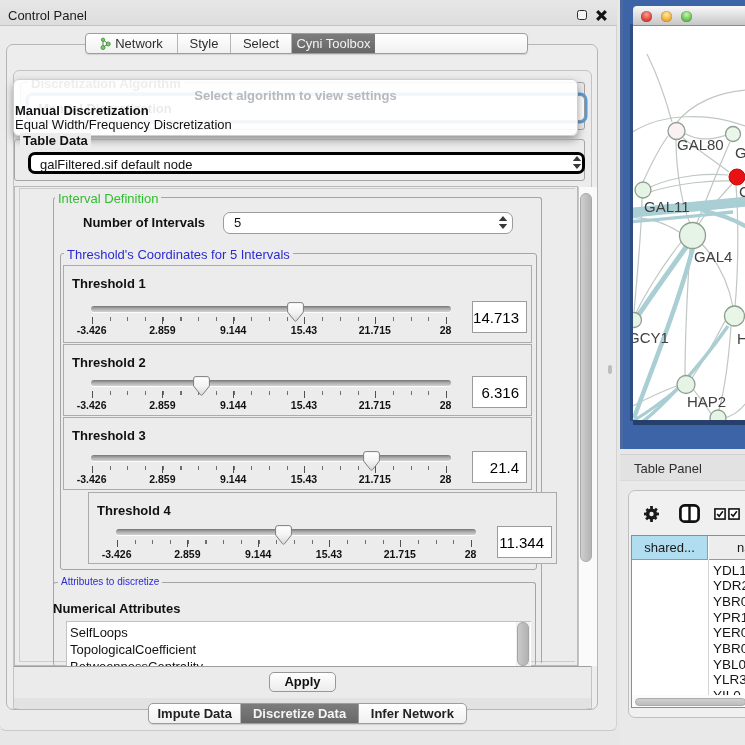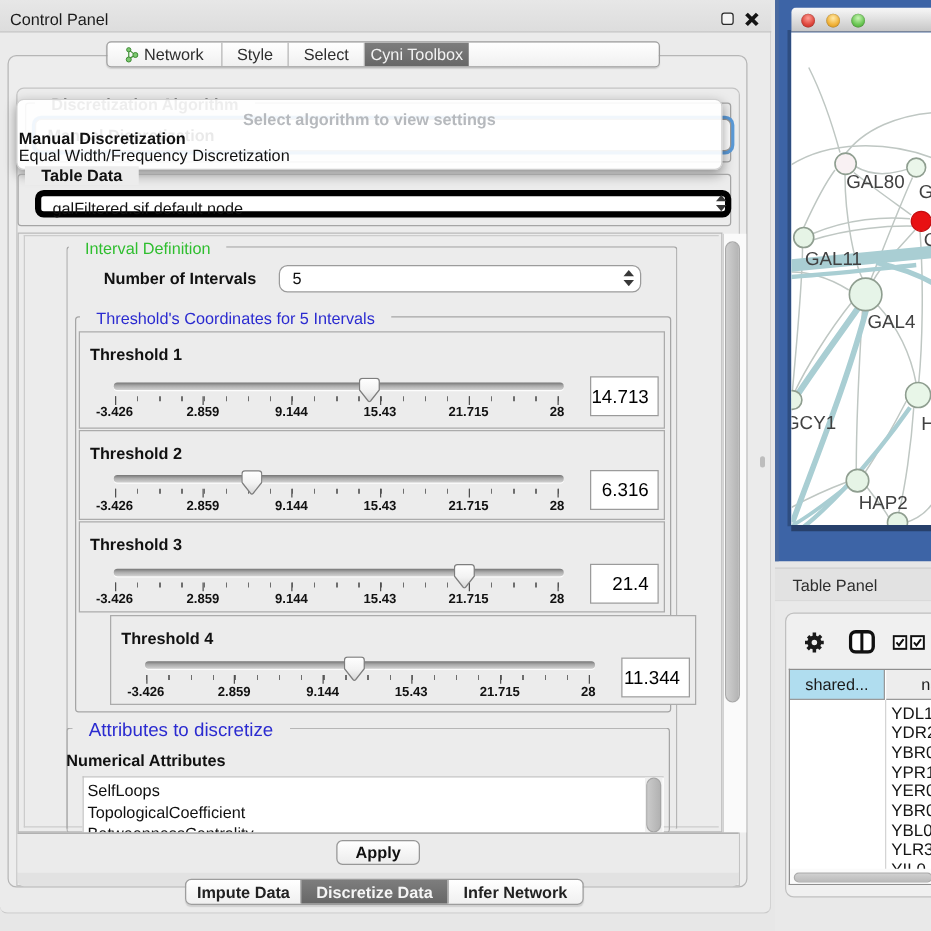--- a/index.html
+++ b/index.html
@@ -1,21 +1,21 @@
 <!DOCTYPE html>
 <html><head>
 <meta charset="utf-8">
 <style>
 * { margin:0; padding:0; box-sizing:border-box; }
 html,body { width:745px; height:745px; overflow:hidden; }
 body { font-family:"Liberation Sans", sans-serif; background:#e7e7e7; position:relative; }
 .abs { position:absolute; }
 .b13 { font-weight:bold; font-size:13px; color:#111; }
 .groupbox { position:absolute; border:1px solid #a5a5a5; border-radius:3px; }
-.gtitle { position:absolute; font-size:13px; background:#ececec; padding:0 13px; white-space:nowrap; }
+.gtitle { position:absolute; font-size:13px; background:#ececec; padding:0 3px; white-space:nowrap; }
 .trow { position:absolute; left:63px; width:469px; border:1px solid #ababab; background:#ececec; }
 .tlab { position:absolute; left:8px; top:10px; font-weight:bold; font-size:13px; color:#111; }
 .ttrack { position:absolute; left:26.5px; width:360px; height:6px; border-radius:3px; background:linear-gradient(#757575,#ababab 45%,#d2d2d2); box-shadow:0 1px 0 rgba(255,255,255,0.9); }
 .tminor { position:absolute; left:27.6px; width:356px; height:4px; background:repeating-linear-gradient(90deg,#6e6e6e 0 1px,transparent 1px 17.7px); }
 .tmaj { position:absolute; width:1px; height:7px; background:#505050; }
 .tnum { position:absolute; width:60px; text-align:center; font-size:10.5px; font-weight:bold; color:#111; }
 .tthumb { position:absolute; }
 .tval { position:absolute; left:408px; width:55px; height:32px; background:#fff; border:1px solid #9b9b9b; font-size:15px; color:#000; text-align:right; line-height:31px; padding-right:7px; }
 </style>
 </head>
@@ -52,21 +52,21 @@
 <div class="abs" style="left:28px;top:95px;width:557px;height:26px;background:#fff;border:1px solid #9b9b9b;border-radius:5px;box-shadow:0 0 0 2.5px #5b9ad8;"></div>
 <div class="abs b13" style="left:38px;top:101px;">Manual Discretization</div>
 
 <div class="abs" id="popup" style="left:13px;top:79px;width:565px;height:57px;background:rgba(255,255,255,0.91);border:1px solid #cfcfcf;border-radius:6px;box-shadow:0 4px 9px rgba(0,0,0,0.38);"></div>
 <div class="abs" style="left:13px;top:88px;width:565px;text-align:center;font-size:13px;font-weight:bold;color:#b6b9bd;">Select algorithm to view settings</div>
 <div class="abs b13" style="left:15px;top:103px;">Manual Discretization</div>
 <div class="abs" style="left:15px;top:117px;font-size:13px;color:#111;">Equal Width/Frequency Discretization</div>
 
 <div class="groupbox" style="left:14px;top:139px;width:571px;height:42px;"></div>
 <div class="gtitle b13" style="left:20px;top:133px;">Table Data</div>
-<div class="abs" style="left:28px;top:152px;width:557px;height:22px;background:#fff;border:5px solid #000000;border-radius:7px;font-size:13px;color:#111;line-height:20px;padding-left:9px;">galFiltered.sif default node</div>
+<div class="abs" style="left:28px;top:152px;width:557px;height:22px;background:#fff;border:3px solid #000000;border-radius:7px;font-size:13px;color:#111;line-height:20px;padding-left:9px;">galFiltered.sif default node</div>
 <svg class="abs" style="left:572px;top:156px;" width="10" height="13" viewBox="0 0 10 13">
     <path d="M5 0 L9.2 5 L0.8 5 Z" fill="#383838"></path>
     <path d="M5 13 L9.2 8 L0.8 8 Z" fill="#383838"></path>
   </svg>
 
 <div class="abs" id="viewport" style="left:14px;top:186px;width:564px;height:480px;border:1px solid #b9b9b9;background:#ececec;"></div>
 <div class="abs" id="scrollcontent" style="left:19px;top:188px;width:556px;height:474px;border:1px solid #cccccc;border-right:none;background:#ececec;"></div>
 
 <div class="abs" style="left:578px;top:187px;width:19px;height:479px;background:#fafafa;border-left:1px solid #c5c5c5;"></div>
 <div class="abs" style="left:580px;top:193px;width:12px;height:369px;background:linear-gradient(90deg,#cfcfcf,#b4b4b4);border:1px solid #a9a9a9;border-radius:6px;"></div>
@@ -170,21 +170,21 @@
     <div class="tnum" style="left:210px;top:54.5px;">15.43</div>
     <div class="tnum" style="left:280.8px;top:54.5px;">21.715</div>
     <div class="tnum" style="left:351.6px;top:54.5px;">28</div>
  <svg class="tthumb" style="left:185.5px;top:32px;" width="17" height="20" viewBox="0 0 17 20">
       <path d="M0.6 3 Q0.6 0.6 3 0.6 L14 0.6 Q16.4 0.6 16.4 3 L16.4 10 L9.6 18.6 Q8.5 19.8 7.4 18.6 L0.6 10 Z" fill="url(#tg)" stroke="#7e7e7e"></path>
     </svg>
  <div class="tval" style="top:33px;">11.344</div>
 </div>
 
 <div class="groupbox" style="left:53px;top:582px;width:483px;height:84px;border-bottom:none;"></div>
-<div class="gtitle" style="left:58px;top:576px;color:#2b2bd0;font-size:15px;">Attributes to discretize</div>
+<div class="gtitle" style="left:58px;top:576px;color:#2b2bd0;font-size:10px;">Attributes to discretize</div>
 <div class="abs b13" style="left:53px;top:601px;">Numerical Attributes</div>
 <div class="abs" style="left:66px;top:621px;width:465px;height:45px;background:#fff;border-top:1px solid #c2c2c2;border-left:1px solid #c2c2c2;overflow:hidden;">
   <div style="font-size:13px;color:#111;padding:2px 0 0 3px;line-height:17.2px;">SelfLoops<br>TopologicalCoefficient<br>BetweennessCentrality</div>
 </div>
 <div class="abs" style="left:516px;top:622px;width:14px;height:44px;background:#f0f0f0;"></div>
 <div class="abs" style="left:517px;top:622px;width:12px;height:44px;background:linear-gradient(90deg,#cacaca,#b2b2b2);border:1px solid #a5a5a5;border-radius:6px;"></div>
 
 <div class="abs" style="left:14px;top:666px;width:577px;height:32px;background:#ebebeb;border-top:1px solid #9e9e9e;"></div>
 <div class="abs" style="left:269px;top:672px;width:67px;height:20px;background:linear-gradient(#ffffff,#ececec);border:1px solid #979797;border-radius:5px;text-align:center;font-size:13px;font-weight:bold;color:#111;line-height:18px;">Apply</div>
 

